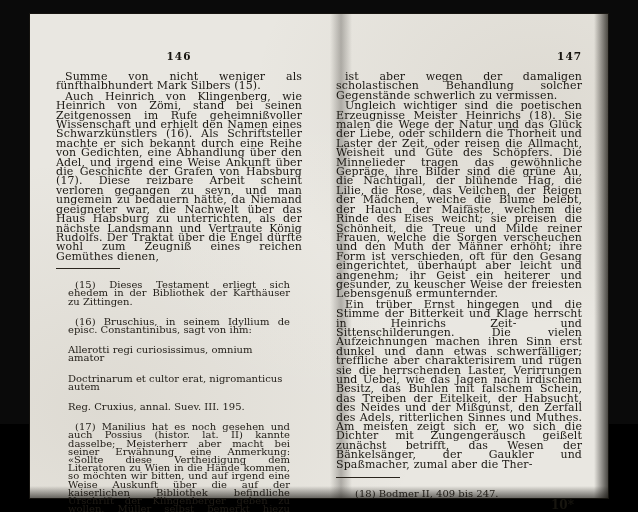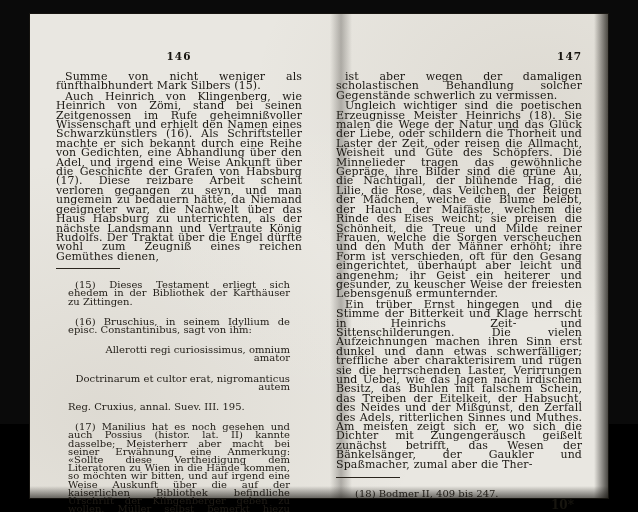--- a/index.html
+++ b/index.html
@@ -106,21 +106,21 @@
 
   p.note {
     margin: 12px;
     font-size: 10px;
     line-height: 8.2px;
     text-align: justify;
     text-indent: 7px;
     color: #201c16;
   }
   p.note + p.note { margin-top: 1px; }
-  p.note.center { text-align: right; text-indent: 0; }
+  p.note.center { text-align: left; text-indent: 0; }
   p.note.noindent { text-indent: 0; }
 
   .sig {
     position: absolute;
     right: 8px;
     bottom: -14px;
     font-size: 12px;
     font-weight: bold;
     color: #17150f;
     margin-top: 8px;

